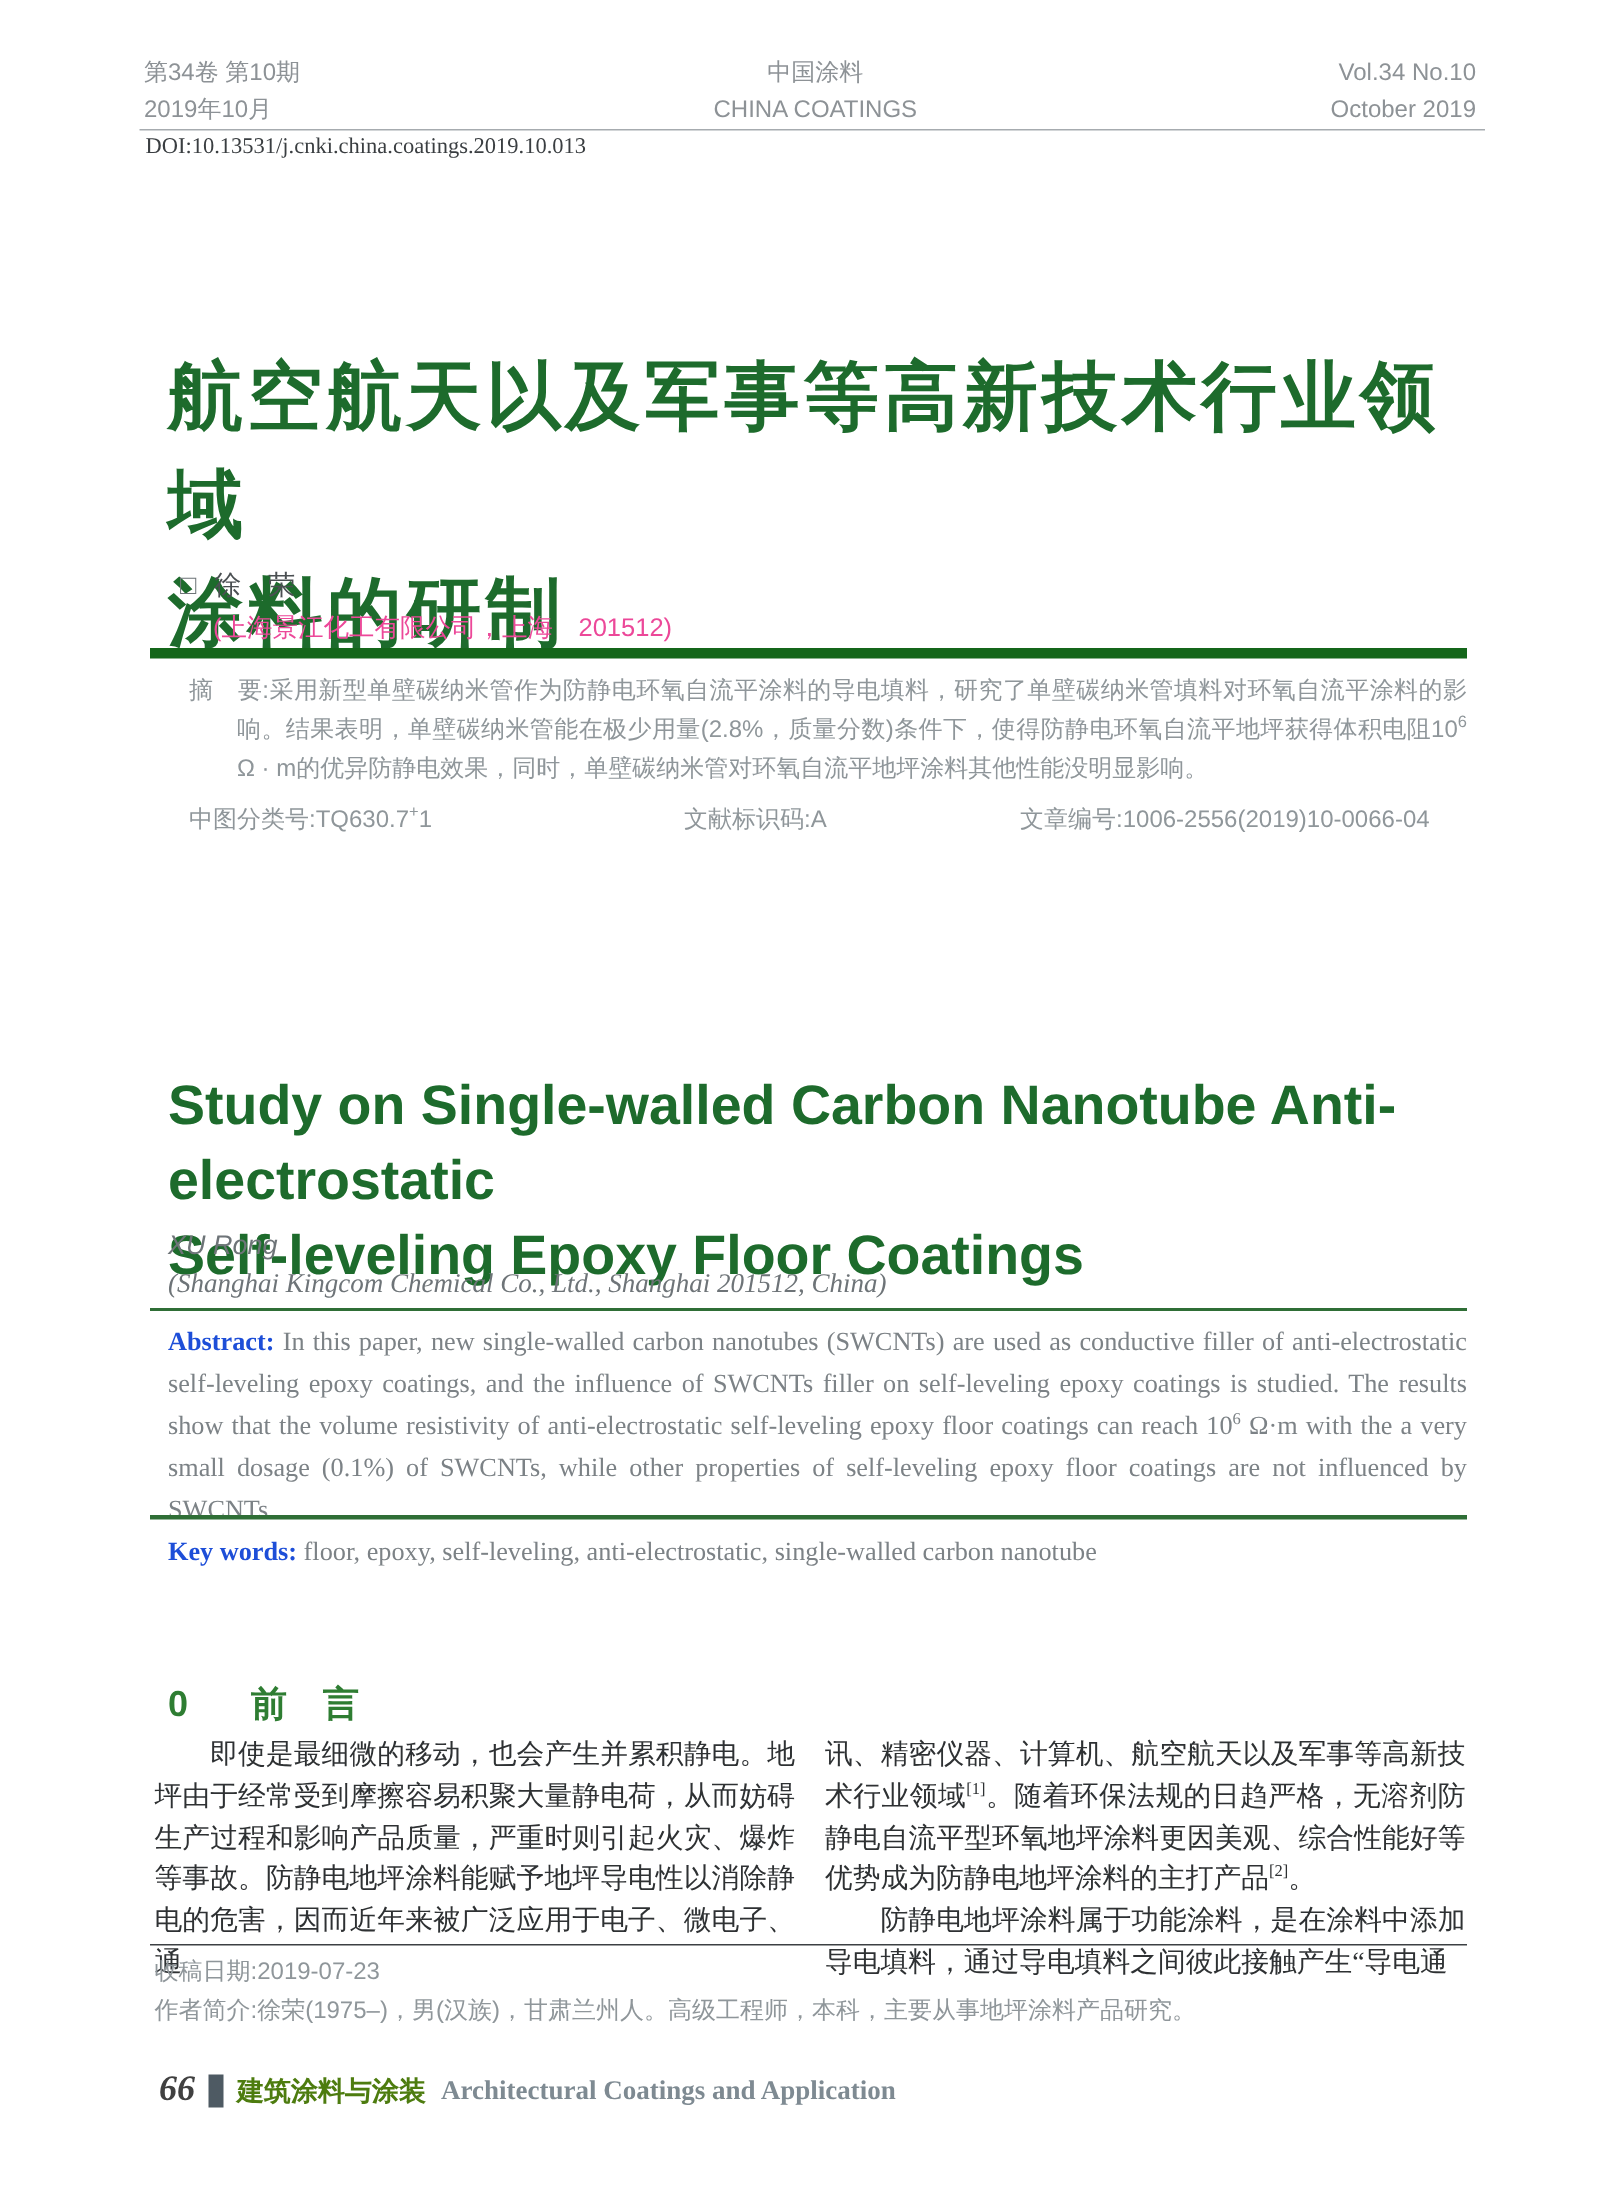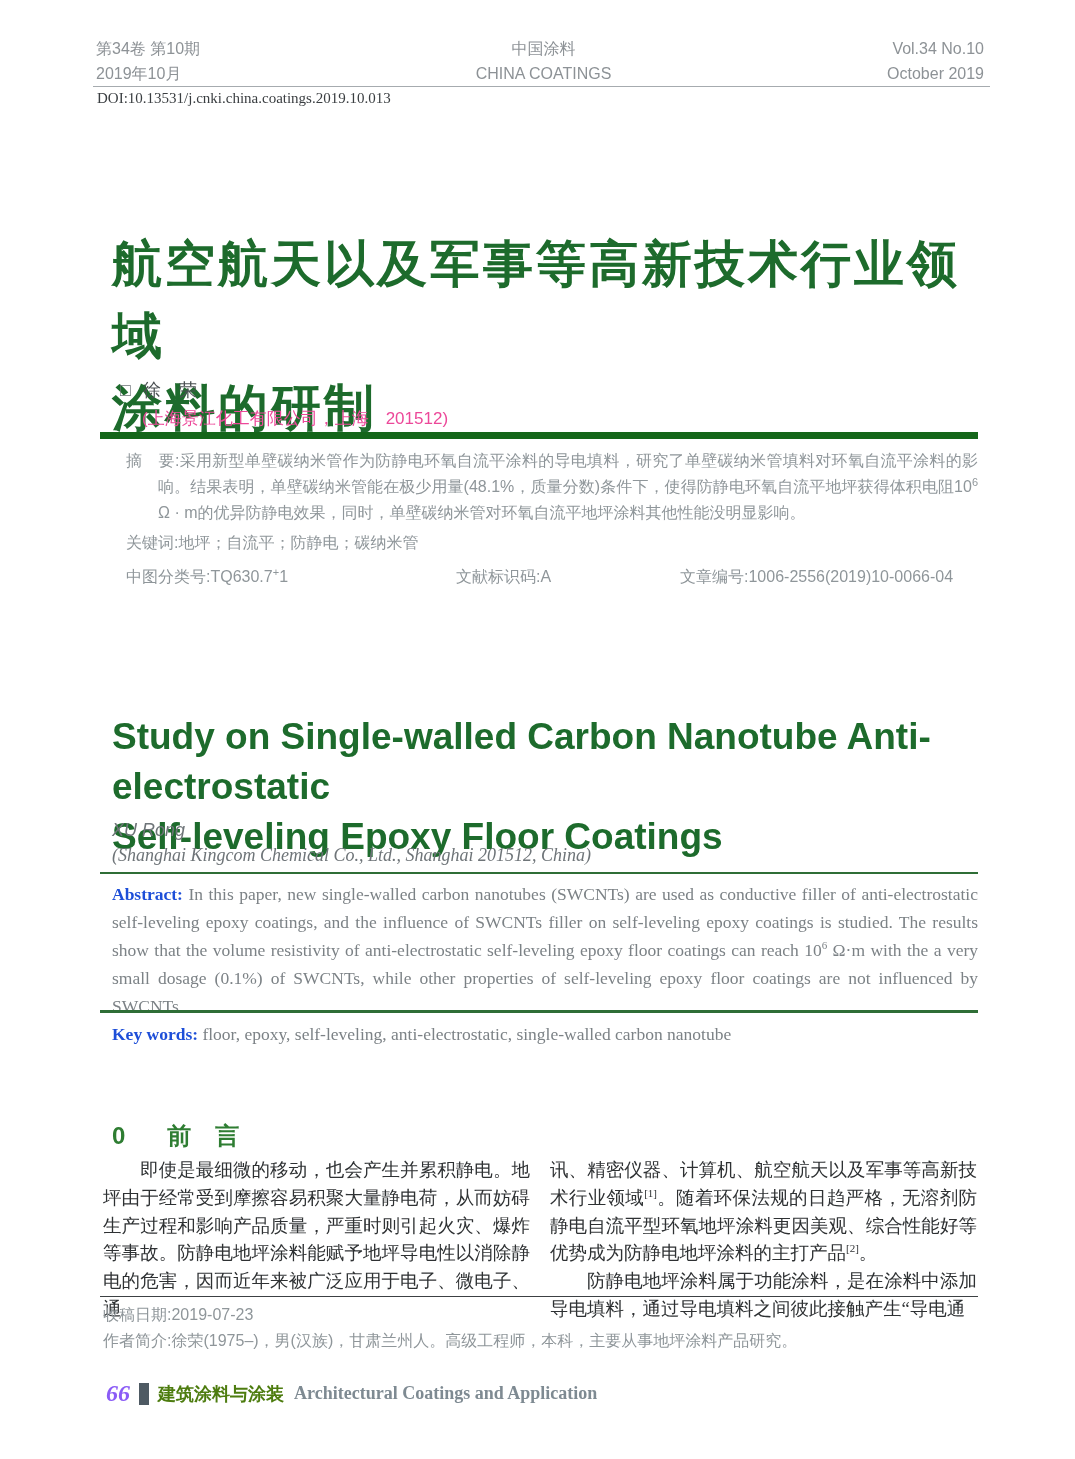--- a/index.html
+++ b/index.html
@@ -132,21 +132,21 @@
   }
   .footnote p { margin: 0; }
 
   
   .page-footer {
     position: absolute; left: 106px; top: 1380px;
     display: flex; align-items: center; color: #7e8a92;
   }
   .page-footer .pagenum {
     font-family: "Liberation Serif", serif; font-style: italic; font-weight: bold;
-    font-size: 24px; color: #8b5cf6; margin-right: 9px;
+    font-size: 24px; color: #404040; margin-right: 9px;
   }
   .page-footer .vbar {
     width: 10px; height: 22px; background: #4e5a63; margin-right: 9px;
   }
   .page-footer .cn {
     font-family: "Liberation Sans", sans-serif; font-weight: bold;
     font-size: 18px; margin-right: 10px; color: #4d7c0f;
   }
   .page-footer .en {
     font-family: "Liberation Serif", serif; font-weight: bold;
@@ -180,22 +180,21 @@
     <div>涂料的研制</div>
   </div>
 
   <div class="byline-cn">
     <span class="marker">□</span><span>徐　荣</span>
   </div>
   <div class="affil-cn">(上海景江化工有限公司，上海　201512)</div>
   <div class="bar-green"></div>
 
   <div class="abstract-cn">
-    <p class="hang"><span>摘　要:</span><span>采用新型单壁碳纳米管作为防静电环氧自流平涂料的导电填料，研究了单壁碳纳米管填料对环氧自流平涂料的影响。结果表明，单壁碳纳米管能在极少用量(48.1%，质量分数)条件下，使得防静电环氧自流平地坪获得体积电阻10</span><sup class="s">6</sup><span> Ω · m的优异防静电效果，同时，单壁碳纳米管对环氧自流平地坪涂料其他性能没明显影响。</span></p>
-    <p class="kw"><span>关键词:</span><span>地坪；自流平；防静电；碳纳米管</span></p>
+    <p class="hang"><span>摘　要:</span><span>采用新型单壁碳纳米管作为防静电环氧自流平涂料的导电填料，研究了单壁碳纳米管填料对环氧自流平涂料的影响。结果表明，单壁碳纳米管能在极少用量(2.8%，质量分数)条件下，使得防静电环氧自流平地坪获得体积电阻10</span><sup class="s">6</sup><span> Ω · m的优异防静电效果，同时，单壁碳纳米管对环氧自流平地坪涂料其他性能没明显影响。</span></p>
     <p class="meta">
       <span class="m1"><span>中图分类号:</span><span>TQ630.7</span><sup class="s">+</sup><span>1</span></span>
       <span class="m2"><span>文献标识码:</span><span>A</span></span>
       <span class="m3"><span>文章编号:</span><span>1006-2556(2019)10-0066-04</span></span>
     </p>
   </div>
 
   <div class="title-en">
     <div>Study on Single-walled Carbon Nanotube Anti-electrostatic</div>
     <div>Self-leveling Epoxy Floor Coatings</div>

